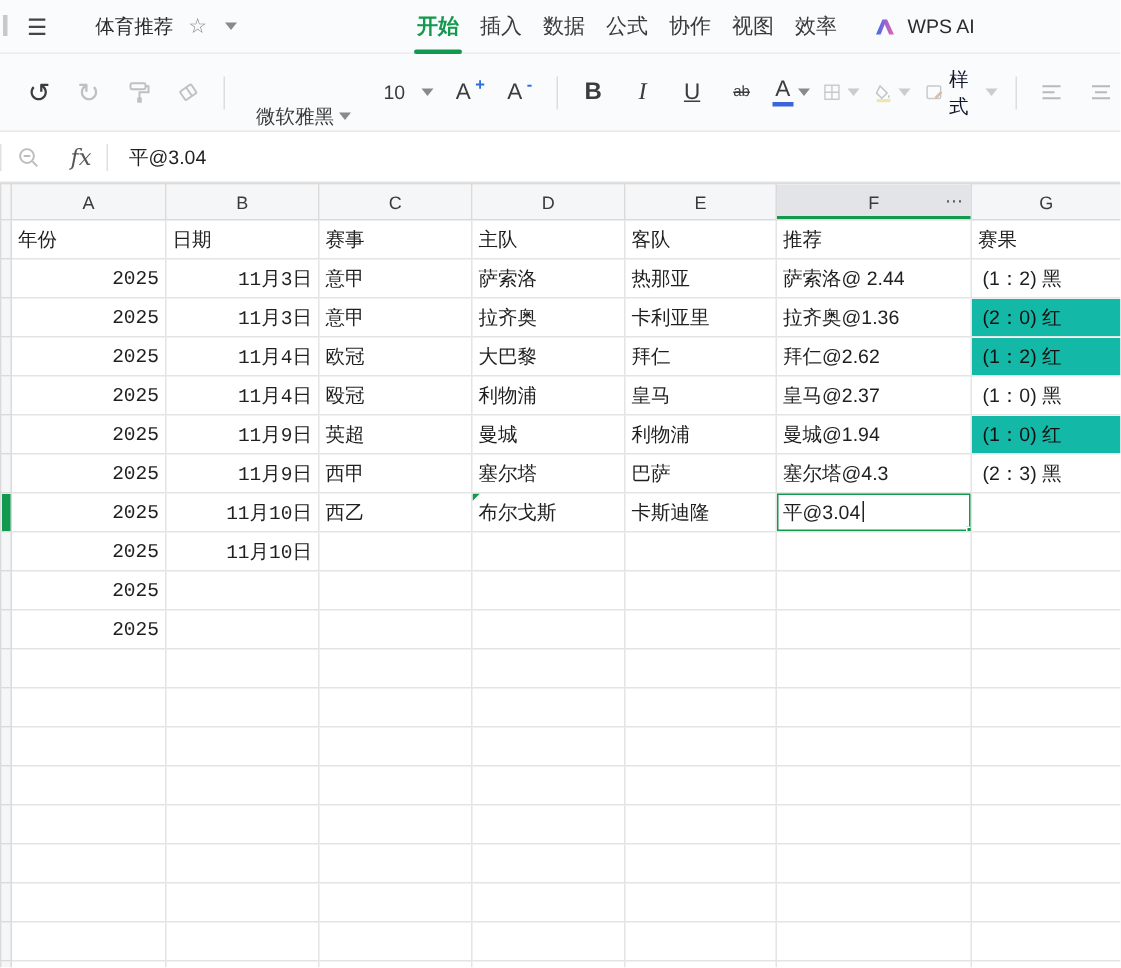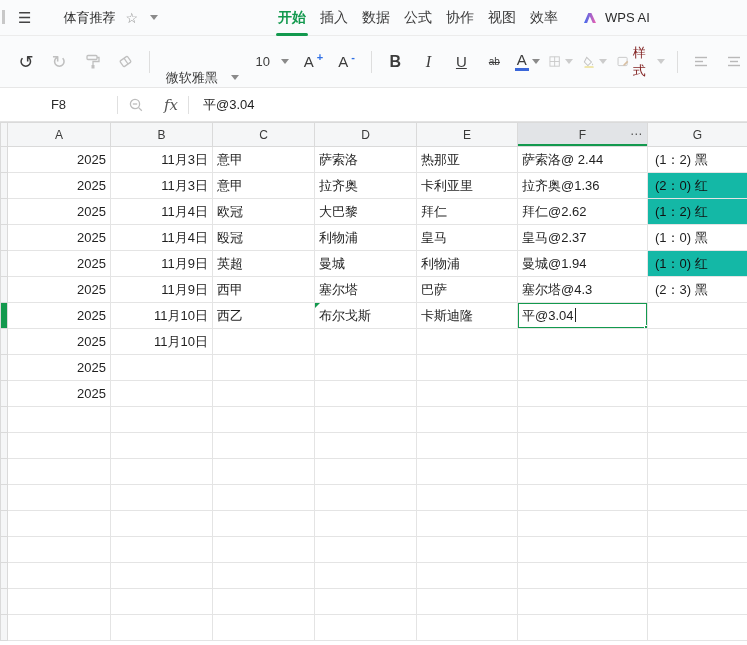--- a/index.html
+++ b/index.html
@@ -25,32 +25,32 @@
   .ai-label { font-size:13px; color:#2b2b2b; }
 
   
   .toolbar { height:52px; background:#fafbfc; border-bottom:1px solid #e7e7e7;
     display:flex; align-items:center; padding-left:14px; gap:9px; }
   .tbtn { min-width:24px; height:28px; display:flex; align-items:center; justify-content:center;
     gap:3px; border-radius:3px; cursor:pointer; color:#3c3c3c; font-size:15px; }
   .tbtn.dis { color:#c0c0c0; cursor:default; }
   .glyph18 { font-size:18px; line-height:1; }
   .tb-sep { width:1px; height:22px; background:#dedede; margin:0 3px; }
-  .font-select { width:92px; justify-content:space-between; padding:0 4px; font-size:13px;margin-top:32px; }
+  .font-select { width:92px; padding:0 4px; font-size:13px;margin-top:32px; }
   .size-select { width:46px; justify-content:space-between; padding:0 4px; font-size:13px; }
   .chev.gray { border-top-color:#8a8a8a; } .chev.lite { border-top-color:#cccccc; }
   .sup-sign { font-size:11px; color:#2f6fe4; font-weight:700; margin-top:-10px; }
   .b-btn { font-weight:700; font-size:16px; }
   .i-btn { font-style:italic; font-family:"Liberation Serif","DejaVu Serif",serif; font-size:16px; }
   .u-btn { text-decoration:underline; font-size:15px; }
   .strike-btn { text-decoration:line-through; font-size:10px;text-align:center; }
   .fc-wrap { display:flex; flex-direction:column; align-items:center; line-height:1; }
   .fc-letter { font-size:15px; color:#3c3c3c; }
   .fc-bar { width:14px; height:3px; background:#3a66d9; margin-top:1px; }
-  .style-label { font-size:13px; color:#7f1d1d; }
+  .style-label { font-size:13px; color:#0f172a; }
 
   
   .formulabar { height:34px; background:#fff; border-bottom:1px solid #e3e3e3;
     display:flex; align-items:center; }
   .namebox { width:117px; text-align:center; font-size:13px; color:#2b2b2b; height:100%;
     display:flex; align-items:center; justify-content:center; }
   .fb-sep { width:1px; height:18px; background:#e0e0e0; }
   .fb-icon { margin:0 10px; display:flex; align-items:center; }
   .fx { font-family:"DejaVu Serif","Liberation Serif",serif; font-style:italic;
     font-size:15px; color:#555; margin:0 10px; }
@@ -60,21 +60,21 @@
   .grid { height:523px; overflow:hidden; background:#fff; }
   table.sheet { border-collapse:collapse; table-layout:fixed; width:747px; }
   .sheet th, .sheet td { border:1px solid #e4e4e4; height:26px; font-size:13px; color:#1f1f1f;
     padding:0 4px; overflow:hidden; white-space:nowrap; font-weight:400; vertical-align:middle; }
   tr.colhead th { height:24px; background:#f5f6f7; border-color:#dadada; font-size:12px;
     color:#3a3a3a; text-align:center; padding:0; }
   tr.colhead th.corner, td.rh { background:#f5f6f7; border-color:#dadada; padding:0; }
   tr.colhead th.active { background:#e2e4e7; box-shadow:inset 0 -2px 0 #13994e; position:relative; }
   .hdr-dots { position:absolute; right:5px; top:4px; font-size:12px; color:#555; cursor:pointer; }
   td.rh.sel { background:#13994e; }
-  td.num { text-align:right; }
+  td.num { text-align:right;font-family:Liberation Mono, monospace; }
   td.res { padding-left:7px;margin-top:28px; }
   td.red { background:#14b8a6; color:#111; }
   td.flagged { position:relative; }
   .corner-flag { position:absolute; top:0; left:0; width:0; height:0;
     border-top:5px solid #13994e; border-right:5px solid transparent; }
   td.editing { position:relative; }
   .sel-border { position:absolute; left:-1px; top:-1px; right:-1px; bottom:-1px;
     border:2px solid #13994e; pointer-events:none; z-index:2; }
   .fill-handle { position:absolute; right:-3px; bottom:-3px; width:6px; height:6px;
     background:#13994e; border:1px solid #fff; z-index:3; }
@@ -193,21 +193,20 @@
   <span class="tbtn dis">
     <svg width="17" height="17" viewBox="0 0 17 17">
       <line x1="2" y1="4.5" x2="14" y2="4.5" stroke="#b9b9b9" stroke-width="1.4"></line>
       <line x1="4" y1="8.5" x2="12" y2="8.5" stroke="#b9b9b9" stroke-width="1.4"></line>
       <line x1="2" y1="12.5" x2="14" y2="12.5" stroke="#b9b9b9" stroke-width="1.4"></line>
     </svg>
   </span>
 </div>
 
 <div class="formulabar">
-  <div class="namebox">F8</div>
   <span class="fb-sep"></span>
   <span class="fb-icon">
     <svg width="16" height="16" viewBox="0 0 16 16">
       <circle cx="7" cy="7" r="4.6" fill="none" stroke="#bdbdbd" stroke-width="1.3"></circle>
       <line x1="4.8" y1="7" x2="9.2" y2="7" stroke="#bdbdbd" stroke-width="1.3"></line>
       <line x1="10.6" y1="10.6" x2="13.8" y2="13.8" stroke="#bdbdbd" stroke-width="1.3"></line>
     </svg>
   </span>
   <span class="fx">fx</span>
   <span class="fb-sep"></span>
@@ -236,20 +235,30 @@
     <th>E</th>
     <th class="active">
       <span>F</span>
       <span class="hdr-dots">⋯</span>
     </th>
     <th>G</th>
   </tr>
 
   <tr>
     <td class="rh"></td>
+    <td>年份</td>
+    <td>日期</td>
+    <td>赛事</td>
+    <td>主队</td>
+    <td>客队</td>
+    <td>推荐</td>
+    <td>赛果</td>
+  </tr>
+  <tr>
+    <td class="rh"></td>
     <td class="num">2025</td>
     <td class="num">11月3日</td>
     <td>意甲</td>
     <td>萨索洛</td>
     <td>热那亚</td>
     <td>萨索洛@ 2.44</td>
     <td class="res">(1：2) 黑</td>
   </tr>
   <tr>
     <td class="rh"></td>

